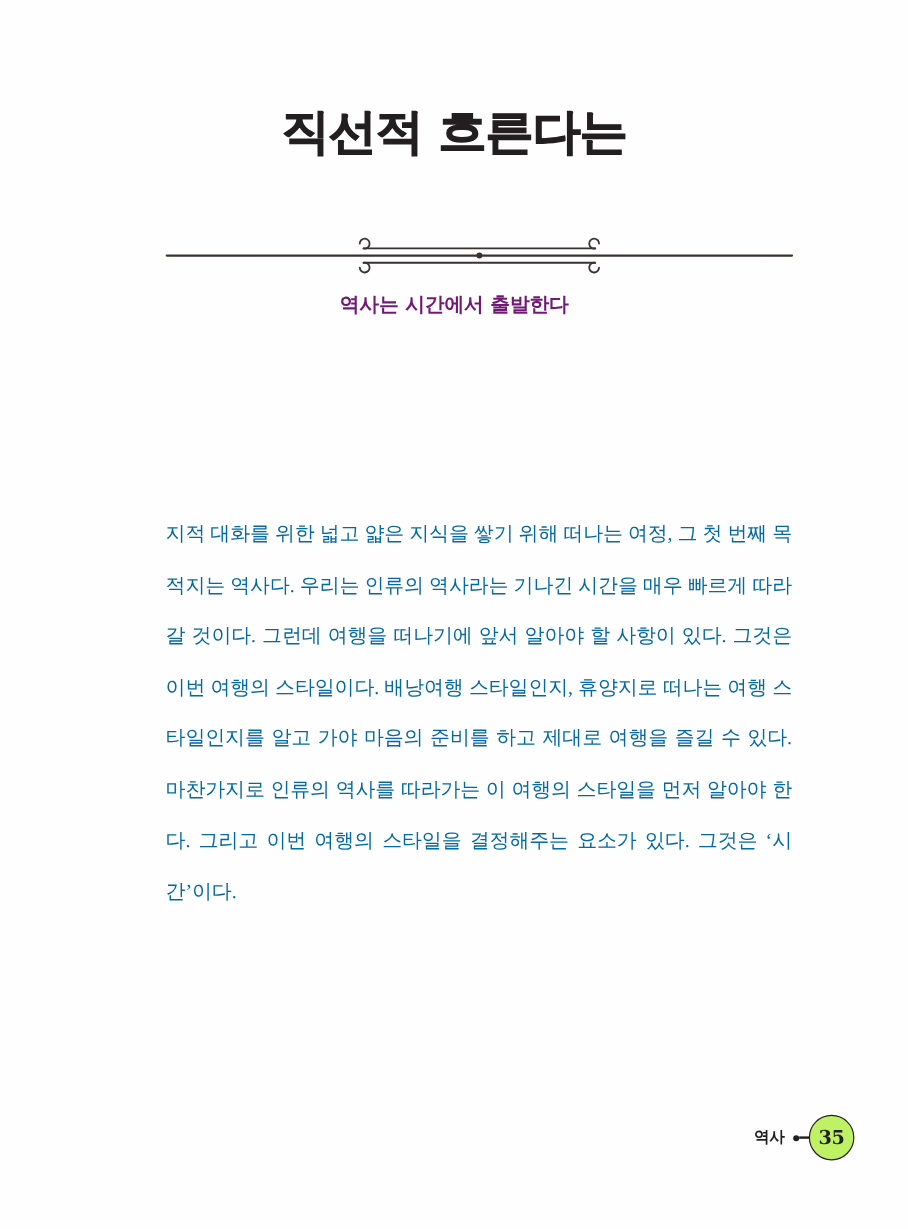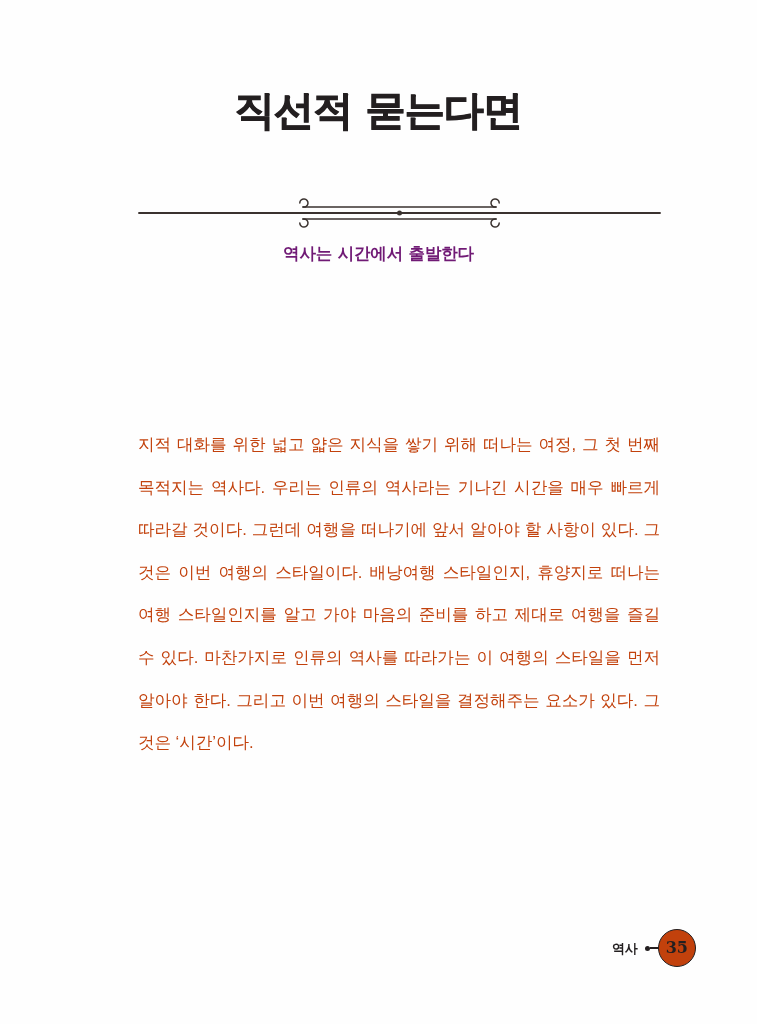--- a/index.html
+++ b/index.html
@@ -76,43 +76,43 @@
 
   
   .body-copy {
     position: absolute;
     left: 138px;
     top: 424px;
     width: 522px;
   }
   .body-copy p {
     margin: 0;
-    font-family: Liberation Sans, sans-serif;
+    font-family: Liberation Serif, serif;
     font-size: 16.6px;
     line-height: 42.6px;
-    color: #c2410c;
+    color: #0369a1;
     text-align: justify;
     text-justify: inter-character;
     word-break: break-all;
     letter-spacing: -0.004em;
   }
   .body-copy p.indent {
     text-indent: 1.55em;
   }
 
   
   .folio {
     position: absolute;
     left: 612px;
     top: 928px;
     width: 100px;
     height: 40px;
     display: flex;
     align-items: center;
-    justify-content: flex-start;
+    justify-content: flex-end;
   }
   .folio-label {
     font-family: "DejaVu Sans", "Liberation Sans", sans-serif;
     font-weight: 700;
     font-size: 13px;
     color: #231f20;
     letter-spacing: -0.01em;
     line-height: 1;
   }
   .folio-dot {
@@ -132,39 +132,39 @@
   .folio-circle {
     width: 36px;
     height: 36px;
     border: 1.9px solid #231f20;
     border-radius: 50%;
     margin-left: -1px;
     display: flex;
     align-items: center;
     justify-content: center;
     flex: none;
-    background: #c2410c;
+    background: #bef264;
   }
   .folio-number {
     font-family: "DejaVu Serif", "Liberation Serif", serif;
     font-weight: 700;
     font-size: 16px;
     color: #231f20;
     line-height: 1;
     letter-spacing: -0.01em;
   }
 </style>
 </head>
 <body>
 
 <div class="page">
 
   <div class="title-block">
     <h1 class="chapter-title">
-      <span class="tline">직선적 묻는다면</span>
+      <span class="tline">직선적 흐른다는</span>
     </h1>
   </div>
 
   <div class="divider">
     <svg viewBox="0 0 521 30" xmlns="http://www.w3.org/2000/svg" aria-hidden="true">
       <g fill="none" stroke="#3a322f" stroke-width="1.6" stroke-linecap="round">
 
         <line x1="0" y1="15" x2="521" y2="15" stroke-width="1.9"></line>
 
         <path d="M 164 9 L 357 9"></path>

